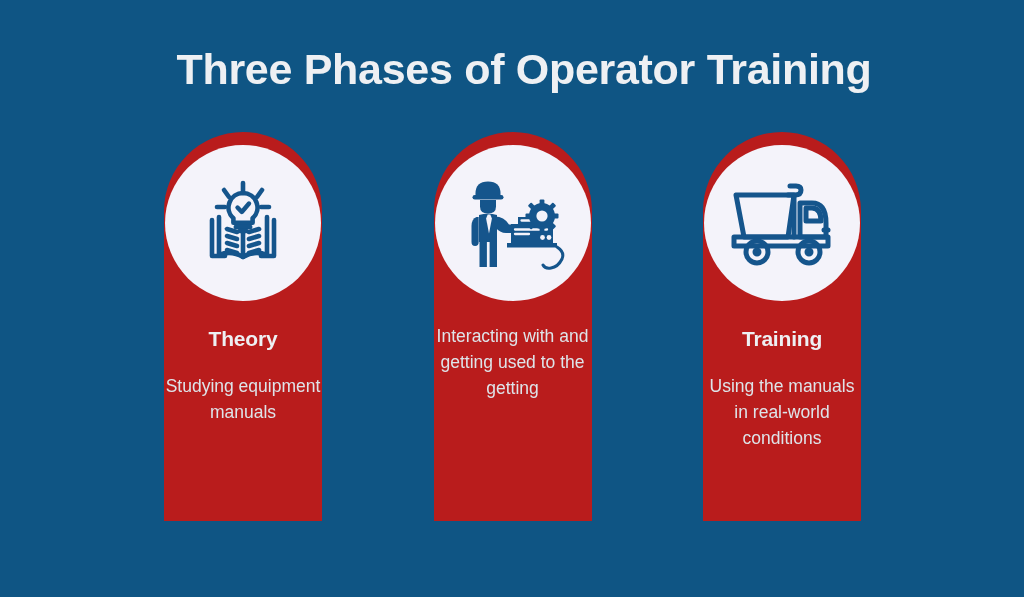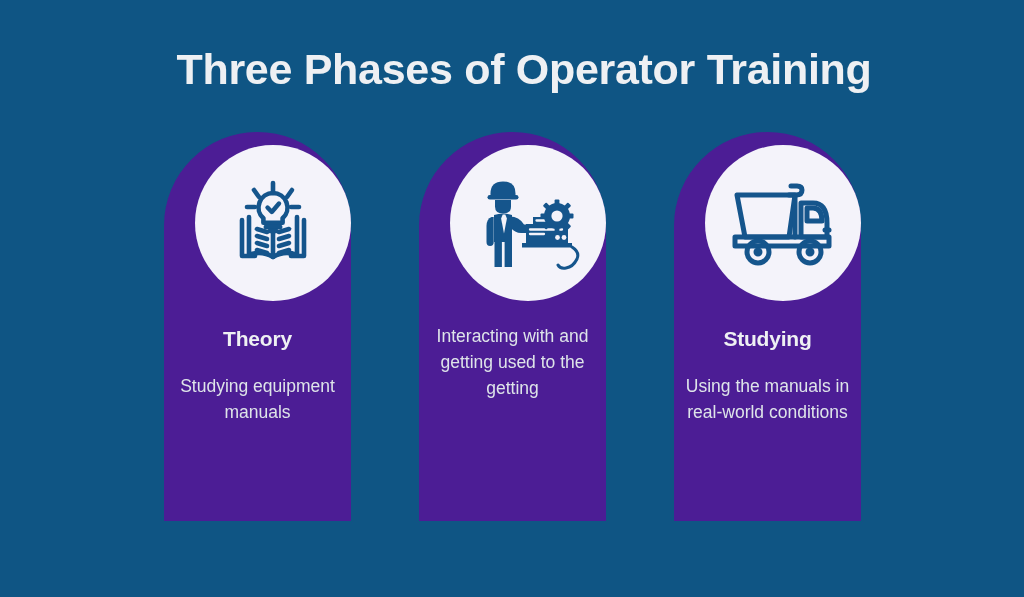--- a/index.html
+++ b/index.html
@@ -46,27 +46,27 @@
     left: 164px;
     width: 697px;
     height: 389px;
     display: flex;
     justify-content: space-between;
     align-items: flex-start;
   }
 
   .card {
     position: relative;
-    width: 187px;
+    width: 158px;
     height: 389px;
-    background: #4c1d95;
+    background: #b91c1c;
     border-radius: 98.5px 98.5px 0 0;
     display: flex;
     flex-direction: column;
-    align-items: flex-end;
+    align-items: center;
   }
 
   
   .icon-circle {
     width: 156px;
     height: 156px;
     border-radius: 50%;
     background: #f4f3fa;
     margin-top: 13px;
     display: flex;
@@ -231,18 +231,18 @@
 
             <path d="M96 53 l4 0"></path>
 
             <circle cx="29" cy="75" r="11"></circle>
             <circle cx="81" cy="75" r="11"></circle>
             <circle cx="29" cy="75" r="2" fill="#15558c"></circle>
             <circle cx="81" cy="75" r="2" fill="#15558c"></circle>
           </svg>
         </span>
       </div>
-      <div class="card-title">Studying</div>
+      <div class="card-title">Training</div>
       <div class="card-desc">Using the manuals in real-world conditions</div>
     </div>
 
   </div>
 </div>
 
 </body></html>

